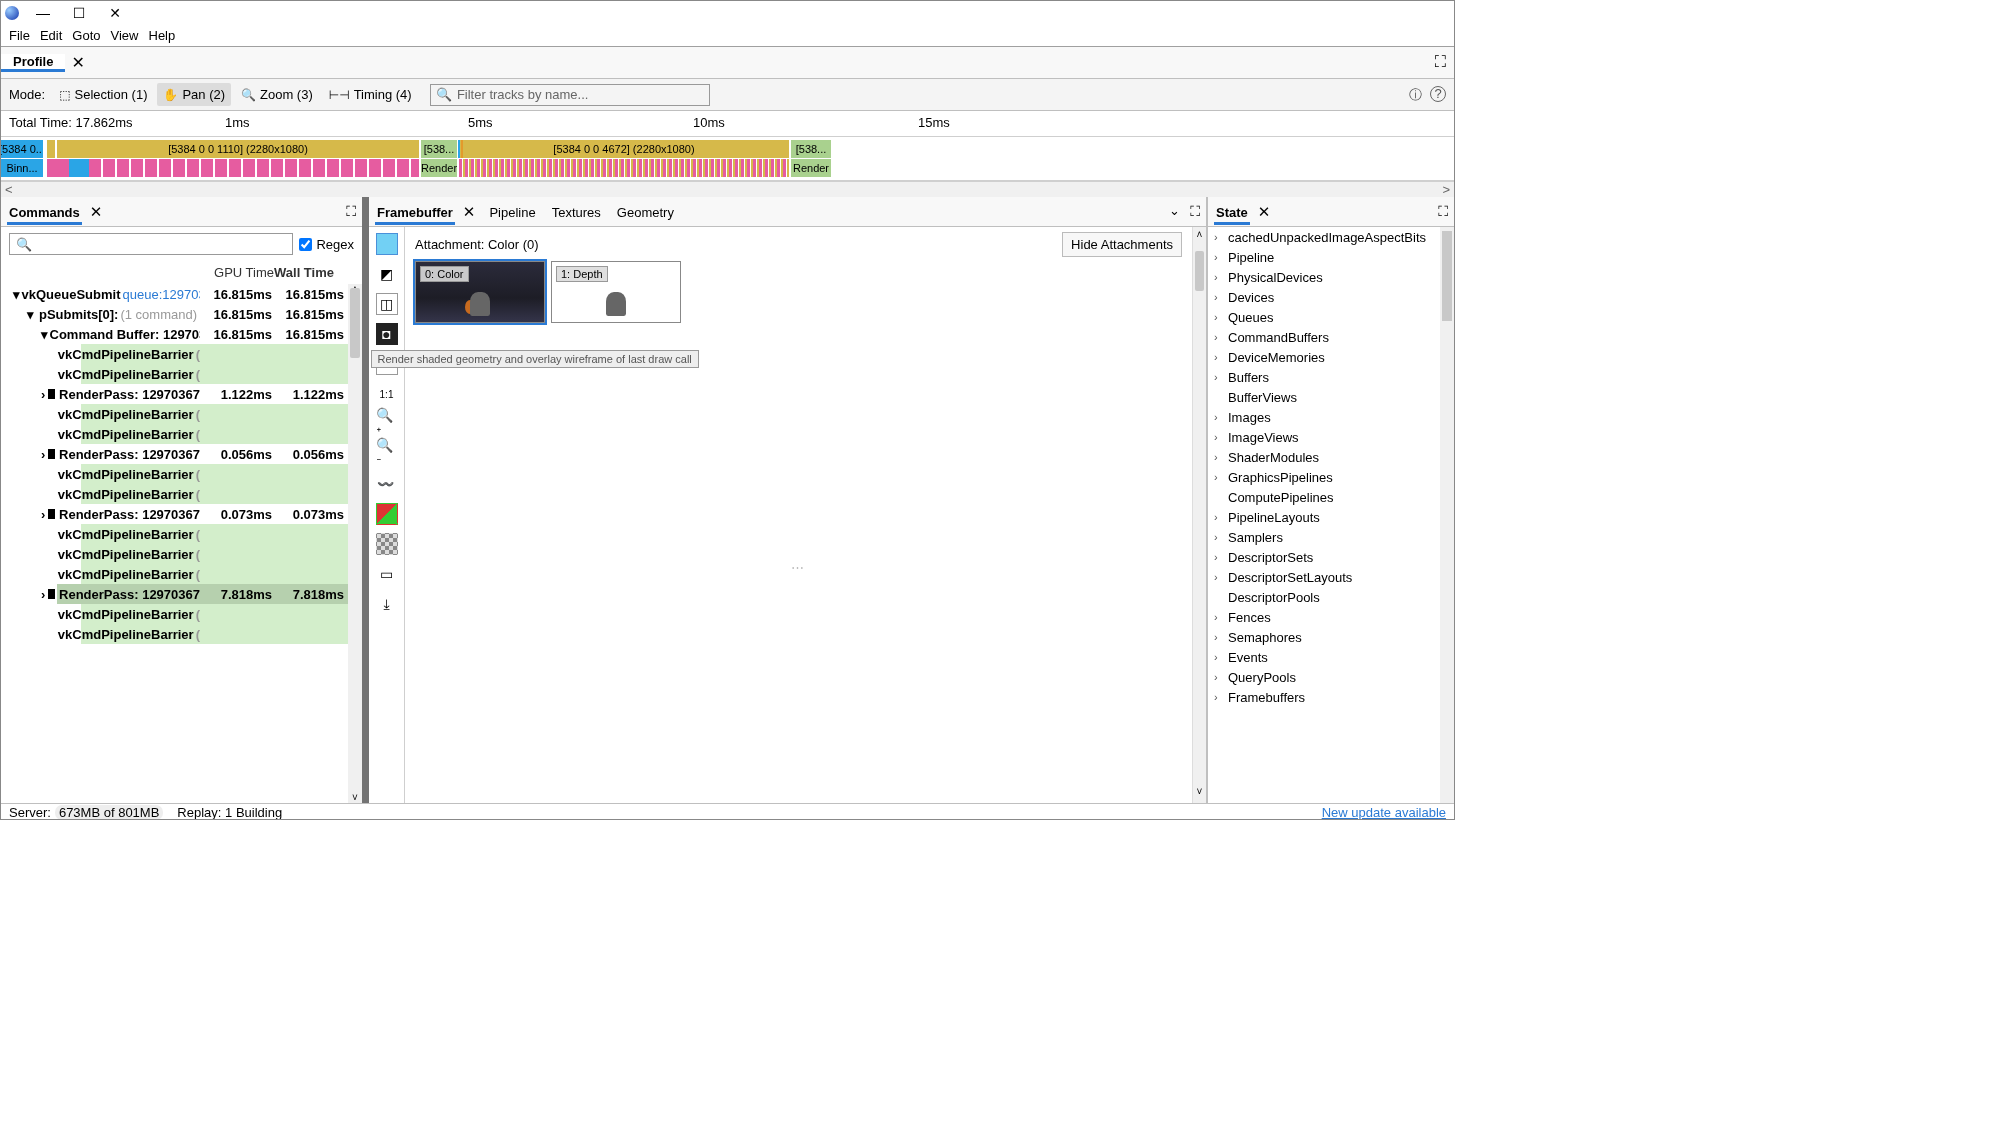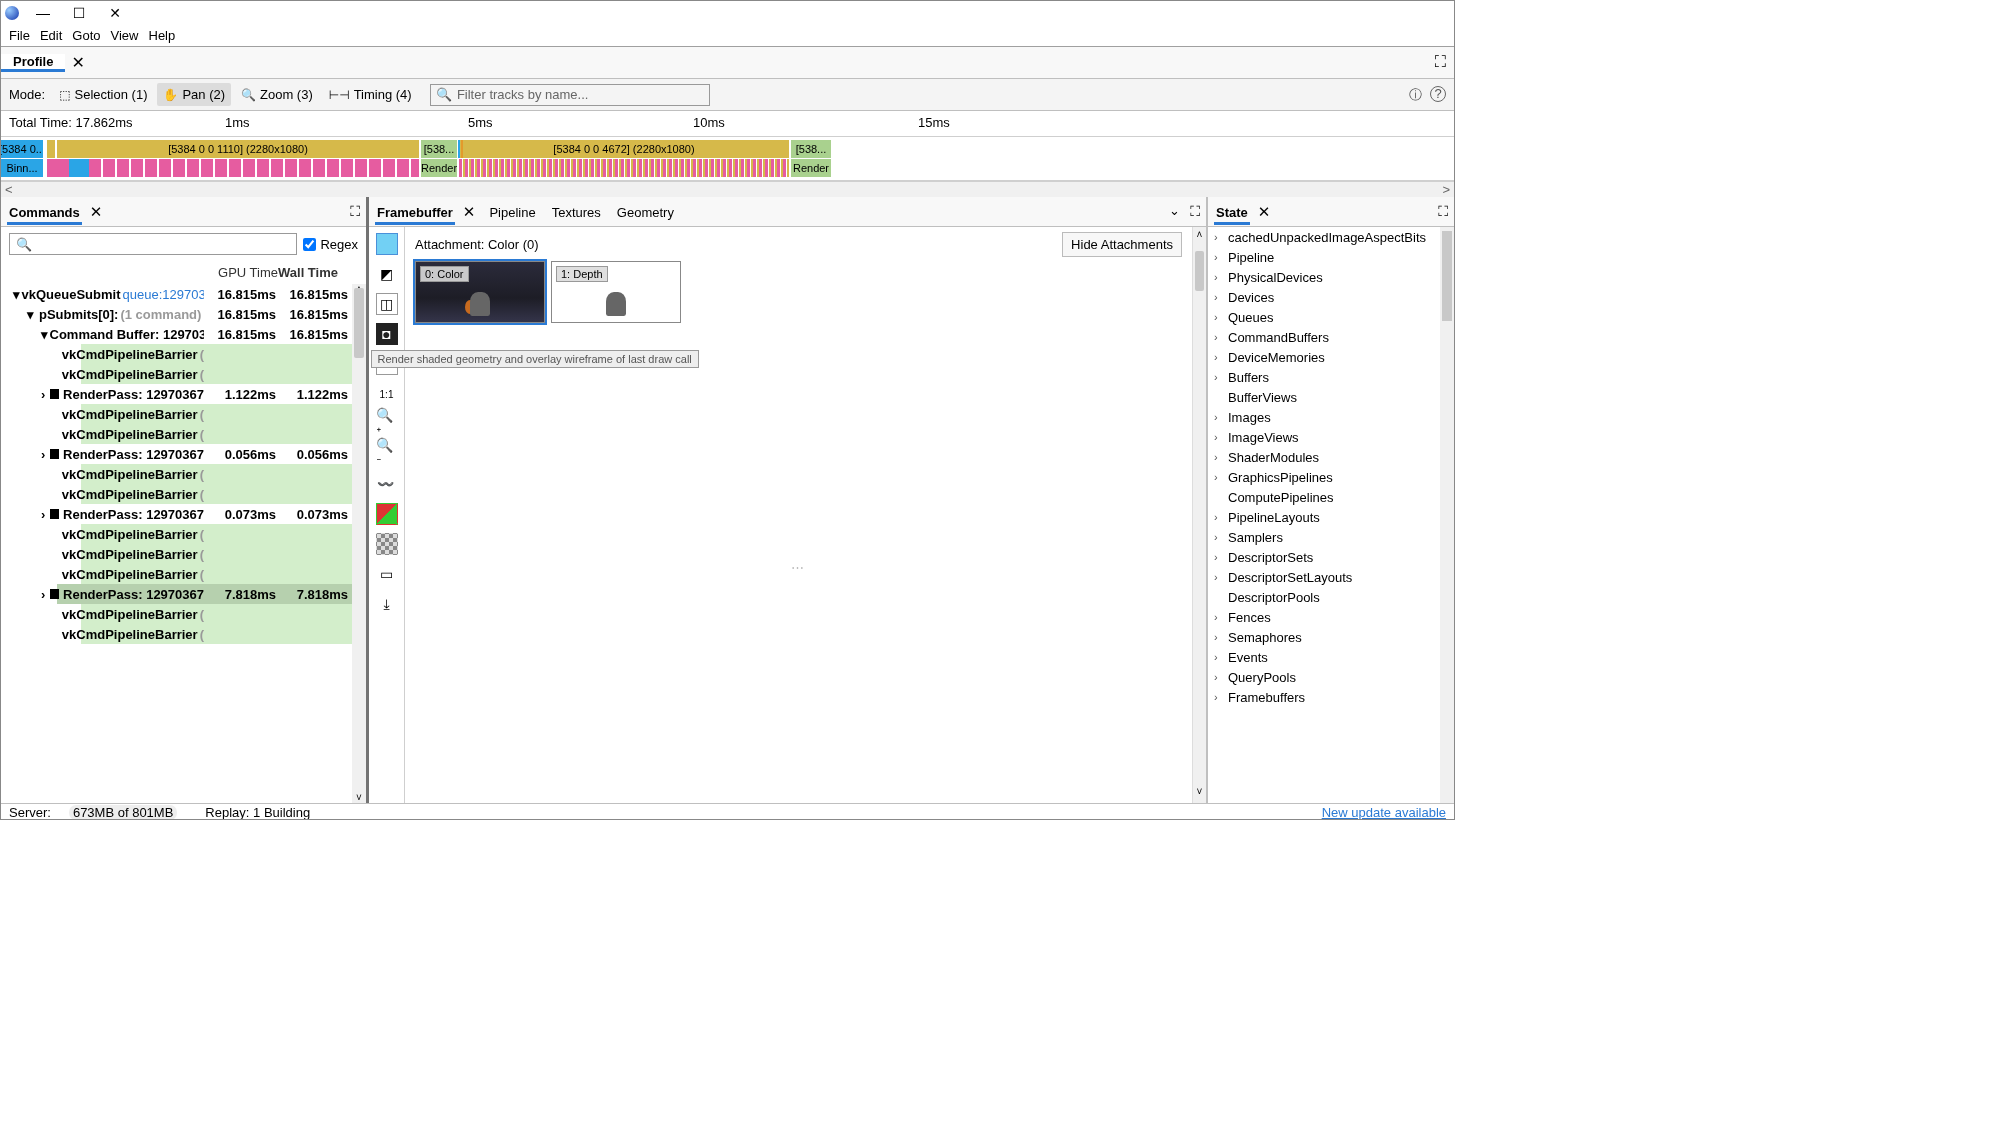--- a/index.html
+++ b/index.html
@@ -40,21 +40,21 @@
 .gpu-track .label { width: 240px; padding: 12px 8px; font-size: 12px; border-right: 1px solid #cfcfcf; }
 .gpu-track .bars { flex: 1; position: relative; padding: 2px 0; }
 .bar-row { height: 18px; position: relative; margin: 1px 0; }
 .bar-block { position: absolute; height: 18px; font-size: 11px; display: flex; align-items: center; justify-content: center; overflow: hidden; white-space: nowrap; color: #000; }
 
 
 .hscroll { height: 16px; background: #f0f0f0; border-top: 1px solid #cfcfcf; display: flex; align-items: center; justify-content: space-between; padding: 0 4px; color: #666; font-size: 11px; }
 
 
 .main-split { display: flex; height: calc(820px - 24px - 22px - 32px - 32px - 26px - 44px - 16px - 18px); }
-.pane-left { width: 368px; border-right: 3px solid #737373; display: flex; flex-direction: column; }
+.pane-left { width: 368px; border-right: 7px solid #737373; display: flex; flex-direction: column; }
 .pane-mid { flex: 1; border-right: 2px solid #bfbfbf; display: flex; flex-direction: column; }
 .pane-right { width: 246px; display: flex; flex-direction: column; }
 
 .pane-tabs { height: 30px; display: flex; align-items: center; border-bottom: 1px solid #bfbfbf; background: #f8f8f8; position: relative; padding-left: 6px; gap: 12px; }
 .pane-tabs .ptab { padding: 5px 2px 4px; position: relative; }
 .pane-tabs .ptab.active { font-weight: bold; }
 .pane-tabs .ptab.active::after { content: ""; position: absolute; left: 0; right: 0; bottom: -1px; height: 3px; background: #2a7ad4; }
 .pane-tabs .tab-close { font-size: 15px; margin-left: -4px; }
 .pane-tabs .fs-small { position: absolute; right: 6px; top: 6px; font-size: 14px; }
 .pane-tabs .collapse-ic { position: absolute; right: 26px; top: 6px; font-size: 13px; }
@@ -67,21 +67,21 @@
 .cmd-headers .h1 { flex: 1; }
 .cmd-headers .h2 { width: 80px; text-align: right; }
 .cmd-headers .h3 { width: 80px; text-align: left; font-weight: bold; }
 .cmd-list { flex: 1; overflow: hidden; position: relative; font-size: 12px; }
 .cmd-row { display: flex; align-items: center; height: 20px; padding-right: 18px; }
 .cmd-row .tree { display: flex; align-items: center; gap: 2px; white-space: nowrap; overflow: hidden; flex: 1; }
 .cmd-row .c2 { width: 72px; text-align: right; }
 .cmd-row .c3 { width: 72px; text-align: right; }
 .cmd-row.top { font-weight: bold; }
 .cmd-row .link { color: #2a7ad4; font-weight: normal; }
-.cmd-row .dim { color: #999; font-weight: bold; }
+.cmd-row .dim { color: #999; font-weight: normal; }
 .cmd-row.green { background: linear-gradient(to right, transparent 0, transparent 80px, #d3eecb 80px, #d3eecb 100%); }
 .cmd-row.green.sel { background: linear-gradient(to right, transparent 0, transparent 56px, #b6d0ae 56px, #b6d0ae 100%); }
 .cmd-row .chip { display:inline-block; width: 14px; height: 10px; background: #000; margin-right: 2px; }
 .cmd-vscroll { position: absolute; right: 0; top: 0; bottom: 0; width: 14px; background: #f0f0f0; }
 .cmd-vscroll .thumb { position: absolute; left: 2px; right: 2px; top: 4px; height: 70px; background: #c8c8c8; border-radius: 2px; }
 .cmd-vscroll .arrow-t { position:absolute; top:0; left:0; right:0; text-align:center; font-size:10px; }
 .cmd-vscroll .arrow-b { position:absolute; bottom:0; left:0; right:0; text-align:center; font-size:10px; }
 .cmd-status { height: 26px; border-top: 1px solid #cfcfcf; background: #efefef; display:flex; align-items:center; padding: 0 8px; font-size:12px; }
 
 
@@ -109,21 +109,21 @@
 .tooltip { position:absolute; top:56px; left:-6px; background:#eee; border:1px solid #999; padding:2px 6px; font-size:11px; color:#555; white-space:nowrap; }
 
 
 .state-list { flex:1; overflow:hidden; position:relative; font-size:12px; }
 .state-item { height: 20px; display:flex; align-items:center; padding-left: 6px; gap: 4px; }
 .state-item .chv { color:#555; width: 10px; font-size: 11px; }
 .state-vscroll { position:absolute; right:0; top:0; bottom:0; width:14px; background:#f0f0f0; }
 .state-vscroll .sv-thumb { position:absolute; left:2px; right:2px; top:4px; height:90px; background:#c8c8c8; }
 
 
-.statusbar { height: 18px; border-top:1px solid #bfbfbf; display:flex; align-items:center; padding: 0 8px; font-size:12px; background:#fff; gap: 28px; }
+.statusbar { height: 18px; border-top:1px solid #bfbfbf; display:flex; align-items:center; padding: 0 8px; font-size:12px; background:#fff; gap: 14px; }
 .statusbar .srv-box { background:#eee; padding: 0 4px; }
 .statusbar .update-link { margin-left:auto; color:#2a7ad4; text-decoration: underline; }
 </style>
 </head>
 <body>
 
 <div class="titlebar">
   <span class="app-icon"></span>
   <span class="win-btn">—</span>
   <span class="win-btn">☐</span>

